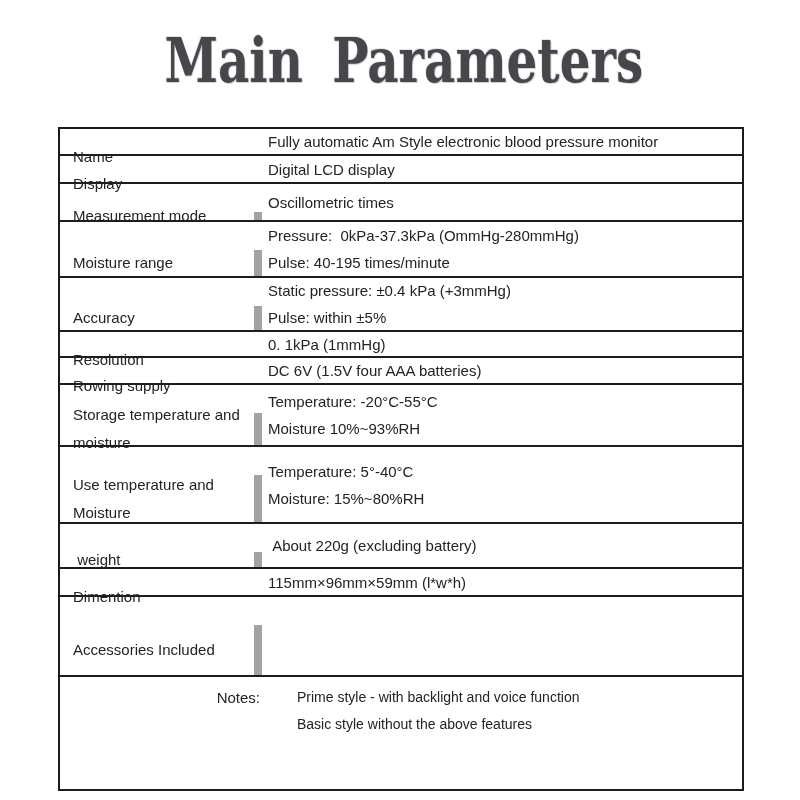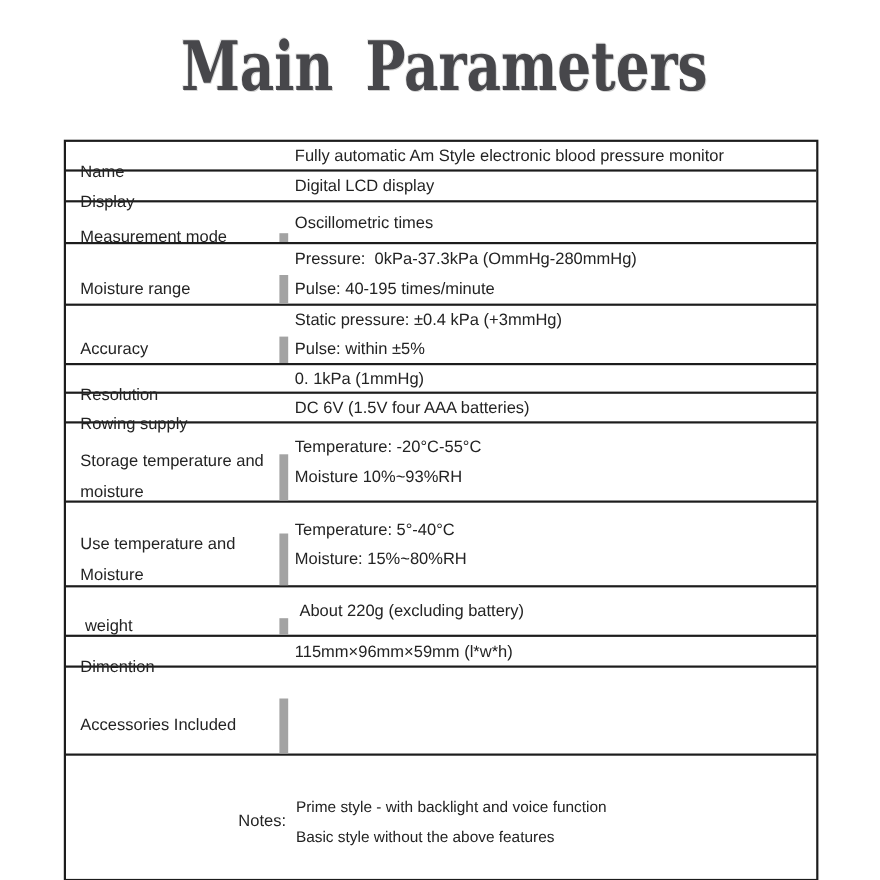--- a/index.html
+++ b/index.html
@@ -71,30 +71,31 @@
   }
   .label .vline{line-height:28px;}
   
   .row-0{height:27px}
   .row-1{height:28px}
   .row-2{height:38px}
   .row-3{height:56px}
   .row-4{height:54px}
   .row-5{height:26px}
   .row-6{height:27px}
-  .row-7{height:72px}
+  .row-7{height:62px}
   .row-8{height:77px}
   .row-9{height:45px}
   .row-10{height:28px}
   .row-11{height:80px}
   .row-12{height:112px}
   
   .notes-row{
     padding-top:7px;
-    align-items:center;
+    align-items:flex-start;
+    gap:28px;
   }
   .notes-label{
     flex:0 0 202px;
     box-sizing:border-box;
     text-align:right;
     padding-right:2px;
     font-size:15px;
     line-height:27px;
   }
   .notes-lines{

